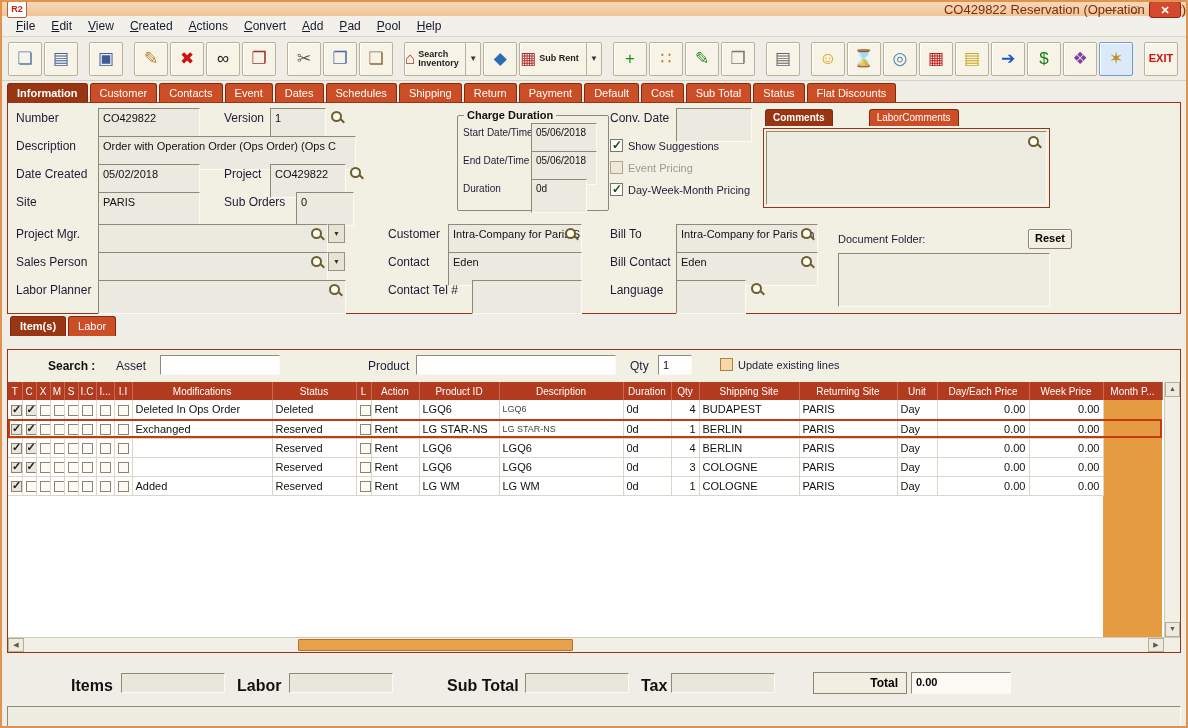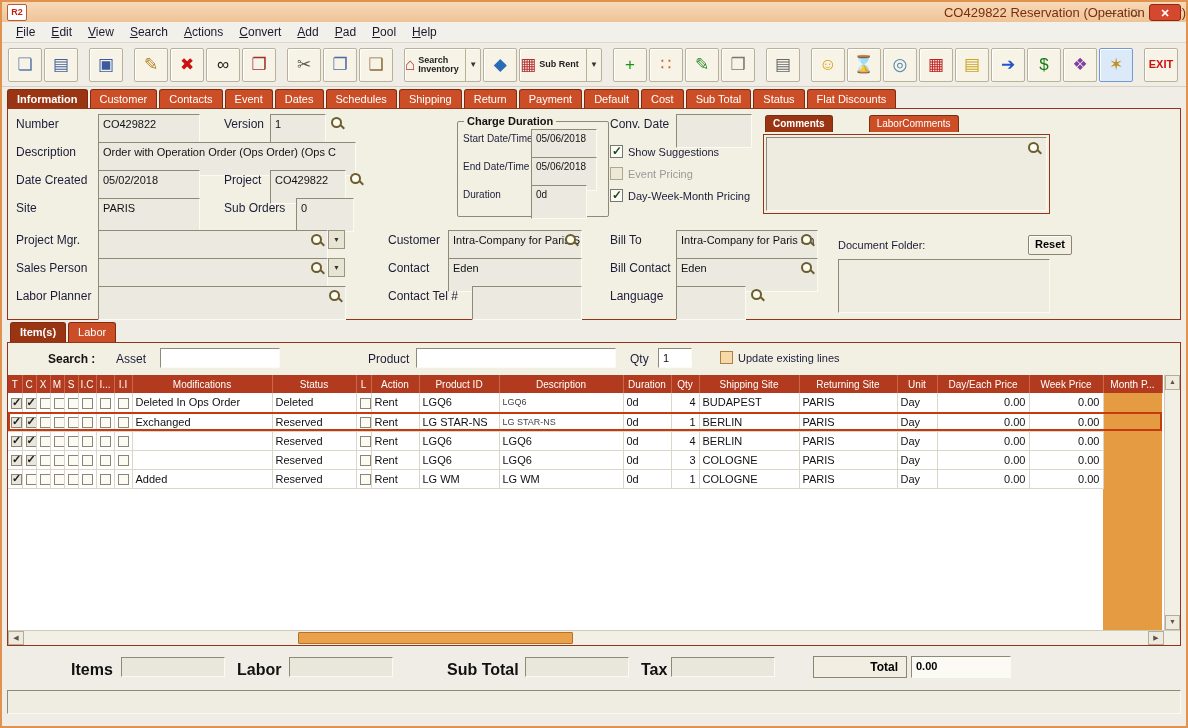--- a/index.html
+++ b/index.html
@@ -1,21 +1,21 @@
 <!DOCTYPE html>
 <html><head>
 <meta charset="utf-8">
 <style>
   * { box-sizing: border-box; margin: 0; padding: 0; }
   html,body { width:1188px; height:728px; }
   body { font-family:"Liberation Sans", sans-serif; background:#EFEDE5; }
   .window { position:relative; width:1188px; height:728px; border:2px solid #E0924E; background:#EFEDE5; overflow:hidden; }
 
   
-  .titlebar { position:relative; height:20px; background:linear-gradient(#F7D9B8,#EFC397); display:flex; align-items:center; }
+  .titlebar { position:relative; height:14px; background:linear-gradient(#F7D9B8,#EFC397); display:flex; align-items:center; }
   .appicon { width:20px; height:17px; background:#fff; border:1px solid #b06040; color:#c22210; font:bold 9px/15px "Liberation Sans",sans-serif; text-align:center; border-radius:2px; margin:0 5px; }
   .title { position:absolute; left:0; right:0; text-align:right; font-size:13px; color:#7B2D0B; }
   .wcontrols { margin-left:auto; display:flex; align-items:center; z-index:2; }
   .wbtn { width:24px; height:17px; text-align:center; font-size:11px; line-height:16px; color:#5a3a1a; cursor:default; }
   .wbtn.close { background:#D3482F; color:#fff; border:1px solid #8a2a12; border-radius:3px; margin:0 5px 0 2px; width:32px; font-weight:bold; }
 
   
   .menubar { height:21px; background:#F2F0EA; border-bottom:1px solid #DDD9CA; padding-left:6px; display:flex; align-items:center; }
   .menu-item { display:inline-block; font-size:12px; color:#1a1a2e; padding:2px 8px; }
   .menu-item::first-letter { text-decoration:underline; }
@@ -57,21 +57,21 @@
   .cblbl.dis { color:#999; }
   .btn { position:absolute; background:#F2EFE2; border:1px solid #8A8574; border-radius:2px; font-size:11px; font-weight:bold; text-align:center; box-shadow:inset 1px 1px 0 #fff; padding-top:2px; cursor:default; }
   .sunken { position:absolute; background:#EFEDE2; border:1px solid; border-color:#8F8A76 #FCFBF2 #FCFBF2 #8F8A76; }
   .cmt-outer { position:absolute; border:1px solid #94341A; background:#F2F0E3; padding:2px; }
   .cmt-inner { position:relative; width:100%; height:100%; background:#EEECE1; border:1px solid; border-color:#8F8A76 #FCFBF2 #FCFBF2 #8F8A76; }
   .ctabs { position:absolute; display:flex;gap:34px; }
   .ctabs .tab { font-size:10px; padding:2px 7px 3px; }
 
   
   .items-tabrow { height:20px; margin:2px 5px 0; padding-left:3px; display:flex; }
-  .items-panel { position:relative; height:304px; margin:0 5px; border:1px solid #94341A; background:#F2F0E3; display:flex; flex-direction:column; }
+  .items-panel { position:relative; height:304px; margin:13px 5px; border:1px solid #94341A; background:#F2F0E3; display:flex; flex-direction:column; }
   .search-row { position:relative; height:32px; flex:none; }
   .table-area { position:relative; flex:1; background:#fff; overflow:hidden; }
   .orange-strip { position:absolute; left:1095px; width:59px; top:18px; bottom:0; background:#E49B42; z-index:0; }
   table.grid { border-collapse:collapse; table-layout:fixed; width:1154px; position:relative; z-index:1; }
   table.grid thead th { height:18px; background:#B23A1E; color:#fff; font-weight:normal; font-size:10px; padding:0 1px; border-right:1px solid #C8684C; overflow:hidden; white-space:nowrap; }
   table.grid tbody td { height:19px; background:#fff; border-right:1px solid #DAD6C8; border-bottom:1px solid #DAD6C8; padding:0 3px; font-size:11px; color:#111; white-space:nowrap; overflow:hidden; }
   td.ck { text-align:center; padding:0; }
   td.num { text-align:right; }
   td.month { background:transparent !important; border-right:none !important; border-bottom:none !important; }
   tr.hl { outline:2px solid #C63A10; outline-offset:-2px; }
@@ -109,21 +109,21 @@
       <div class="wbtn">—</div>
       <div class="wbtn">□</div>
       <div class="wbtn close">✕</div>
     </div>
   </div>
 
   <div class="menubar" id="menubar">
       <span class="menu-item">File</span>
       <span class="menu-item">Edit</span>
       <span class="menu-item">View</span>
-      <span class="menu-item">Search</span>
+      <span class="menu-item">Created</span>
       <span class="menu-item">Actions</span>
       <span class="menu-item">Convert</span>
       <span class="menu-item">Add</span>
       <span class="menu-item">Pad</span>
       <span class="menu-item">Pool</span>
       <span class="menu-item">Help</span>
     </div>
 
   <div class="toolbar" id="toolbar">
       <div class="tbtn">

